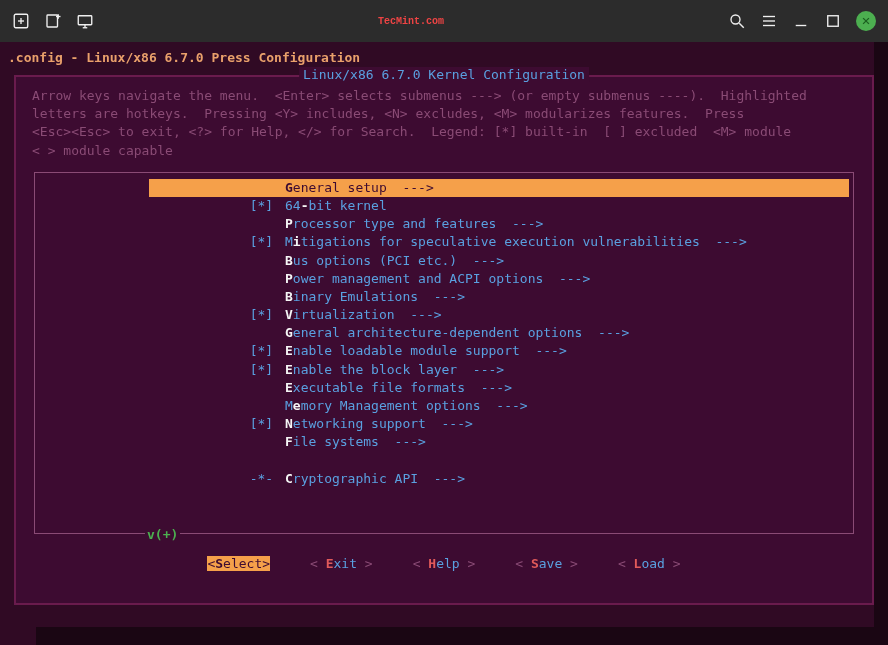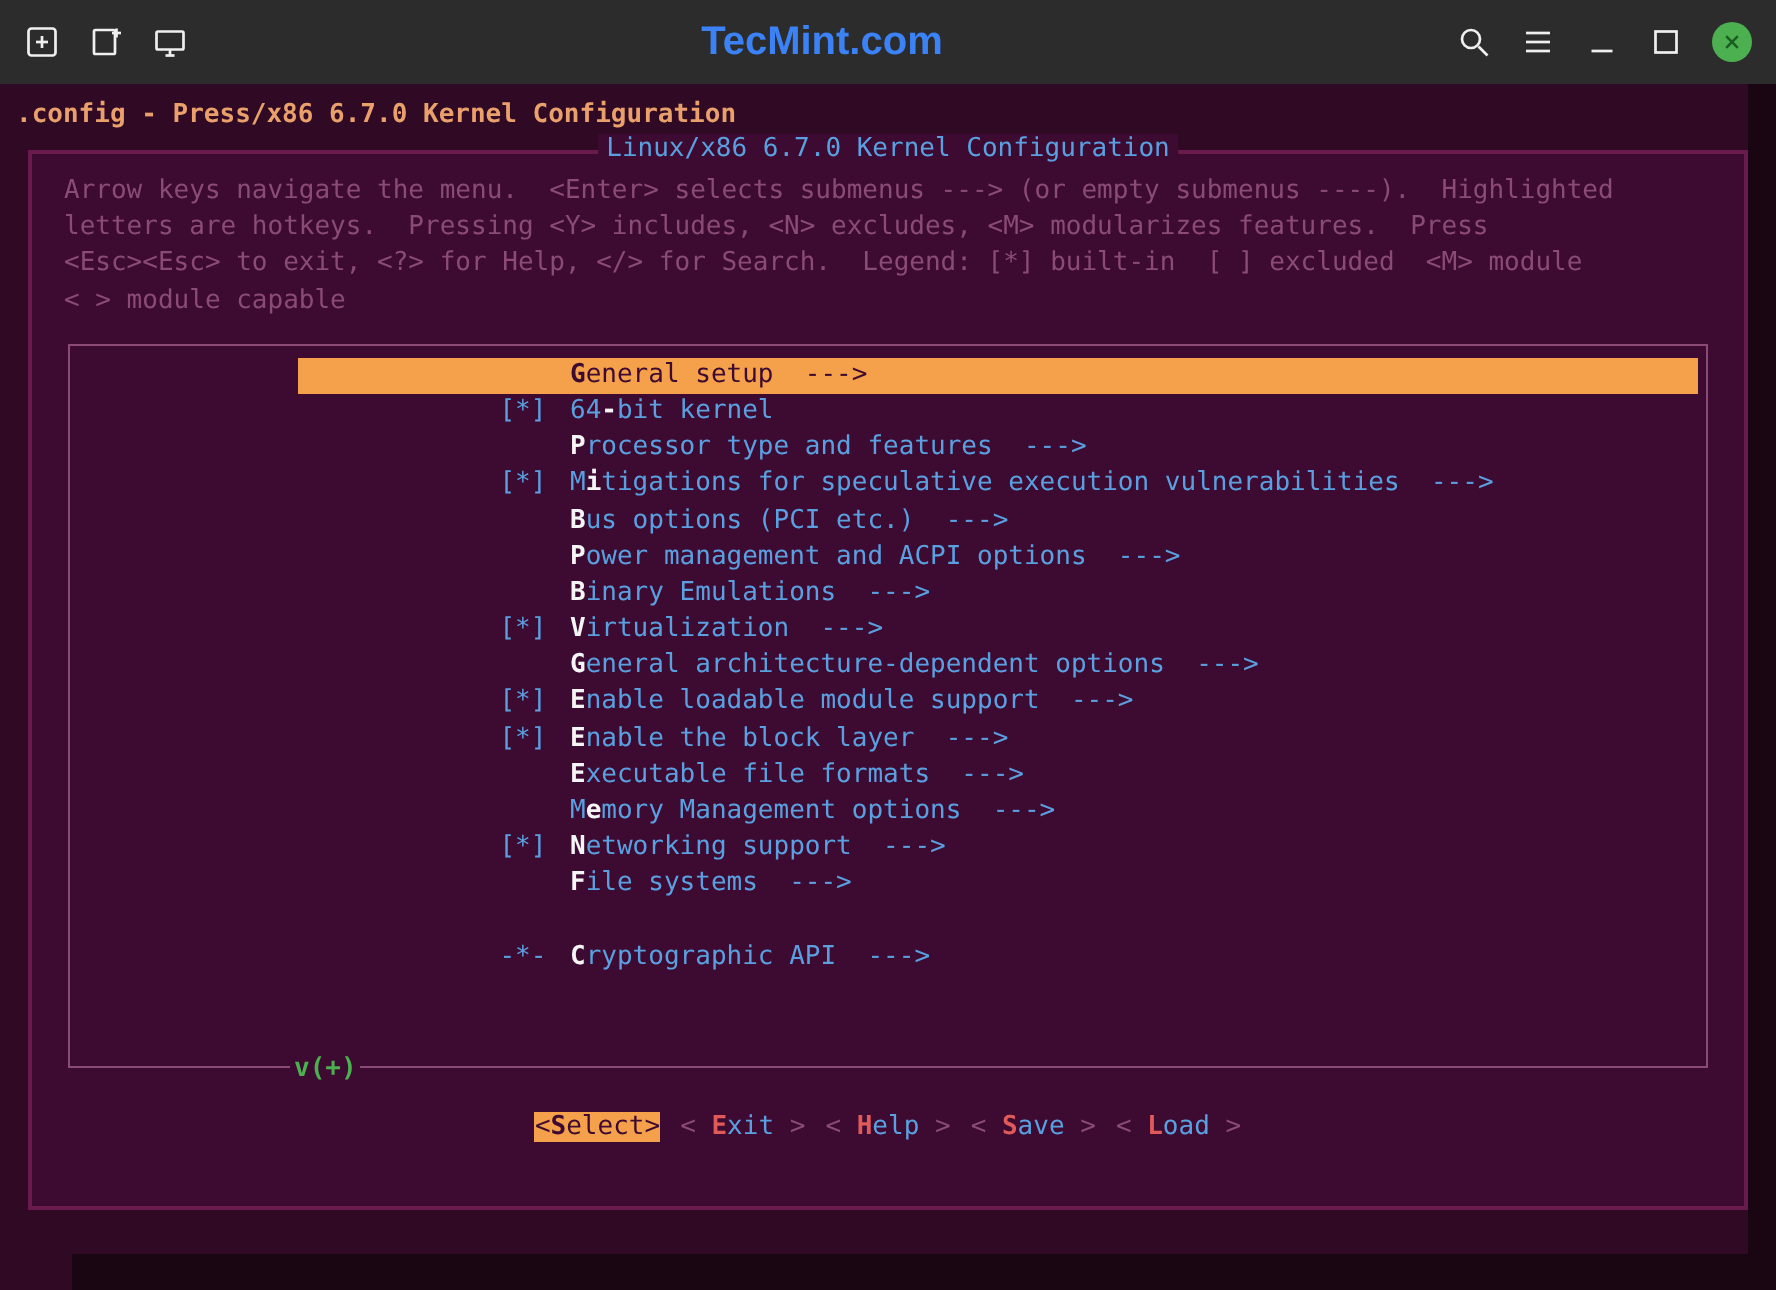--- a/index.html
+++ b/index.html
@@ -13,23 +13,23 @@
     position: relative;
   }
 
   
   .titlebar {
     height: 42px;
     background: #2c2c2c;
     display: flex;
     align-items: center;
     padding: 0 12px;
-    color: #3b82f6;
-    font-family: Liberation Sans, sans-serif;
-    font-size: 20px;
+    color: #ef4444;
+    font-family: Liberation Mono, monospace;
+    font-size: 10px;
     font-weight: 600;
   }
   .tb-left, .tb-right { display:flex; align-items:center; gap:14px; }
   .tb-left { flex:0 0 auto; }
   .tb-title { flex:1; text-align:center; }
   .tb-right { flex:0 0 auto; }
   .tb-icon {
     width:18px; height:18px;
     display:flex; align-items:center; justify-content:center;
     color:#f0f0f0;
@@ -131,21 +131,21 @@
     color:#4caf50;
     background:#3d0b31;
     padding:0 2px;
     font-weight:bold;
   }
 
   
   .action-bar {
     display:flex;
     justify-content:center;
-    gap:10px;
+    gap:40px;
     padding:14px 0 4px 0;
     color:#8a4b75;
   }
   .action {
     white-space:pre;
   }
   .action .br { color:#8a4b75; }
   .action .lbl { color:#5aa0e0; }
   .action .hk { color:#e05a5a; font-weight:bold; }
   .action.selected {
@@ -211,21 +211,21 @@
     <span class="close-btn">
       <svg viewBox="0 0 24 24">
           <line x1="5" y1="5" x2="19" y2="19"></line>
           <line x1="19" y1="5" x2="5" y2="19"></line>
         </svg>
     </span>
   </div>
 </div>
 
 <div class="term-outer">
-  <div class="config-header">.config - Press/x86 6.7.0 Kernel Configuration</div>
+  <div class="config-header">.config - Linux/x86 6.7.0 Press Configuration</div>
 
   <div class="panel">
     <div class="panel-title-bar"> Linux/x86 6.7.0 Kernel Configuration </div>
     <div class="help-text">Arrow keys navigate the menu.  &lt;Enter&gt; selects submenus ---&gt; (or empty submenus ----).  Highlighted
 letters are hotkeys.  Pressing &lt;Y&gt; includes, &lt;N&gt; excludes, &lt;M&gt; modularizes features.  Press
 &lt;Esc&gt;&lt;Esc&gt; to exit, &lt;?&gt; for Help, &lt;/&gt; for Search.  Legend: [*] built-in  [ ] excluded  &lt;M&gt; module
 &lt; &gt; module capable</div>
 
     <div class="menu-box">
       <div class="menu-inner" id="menu-inner">

